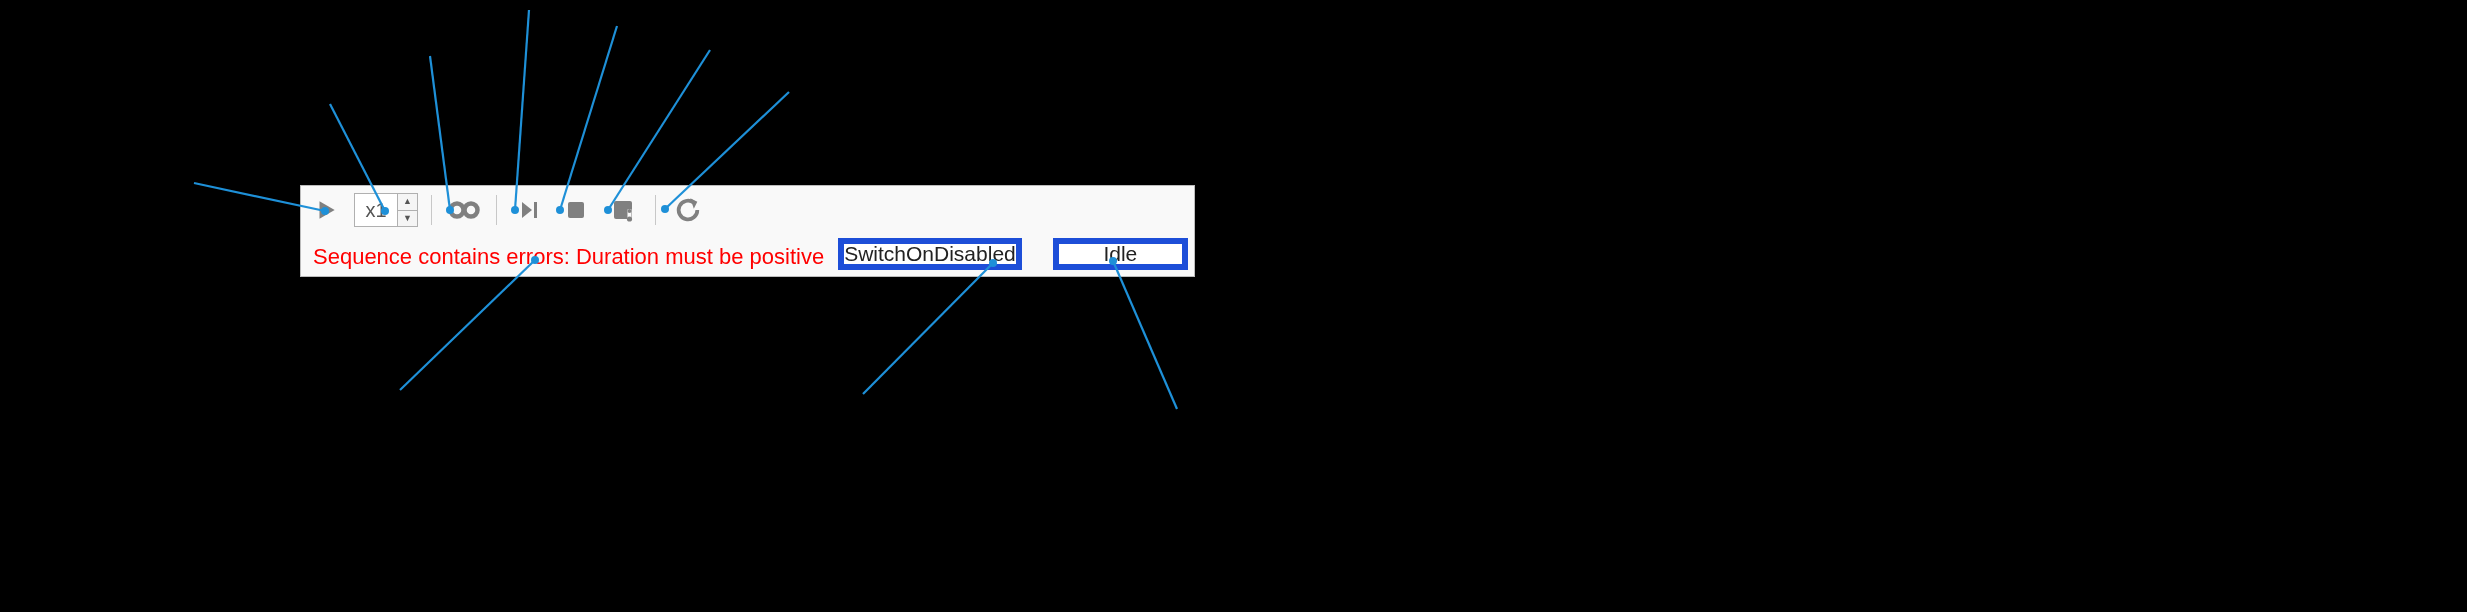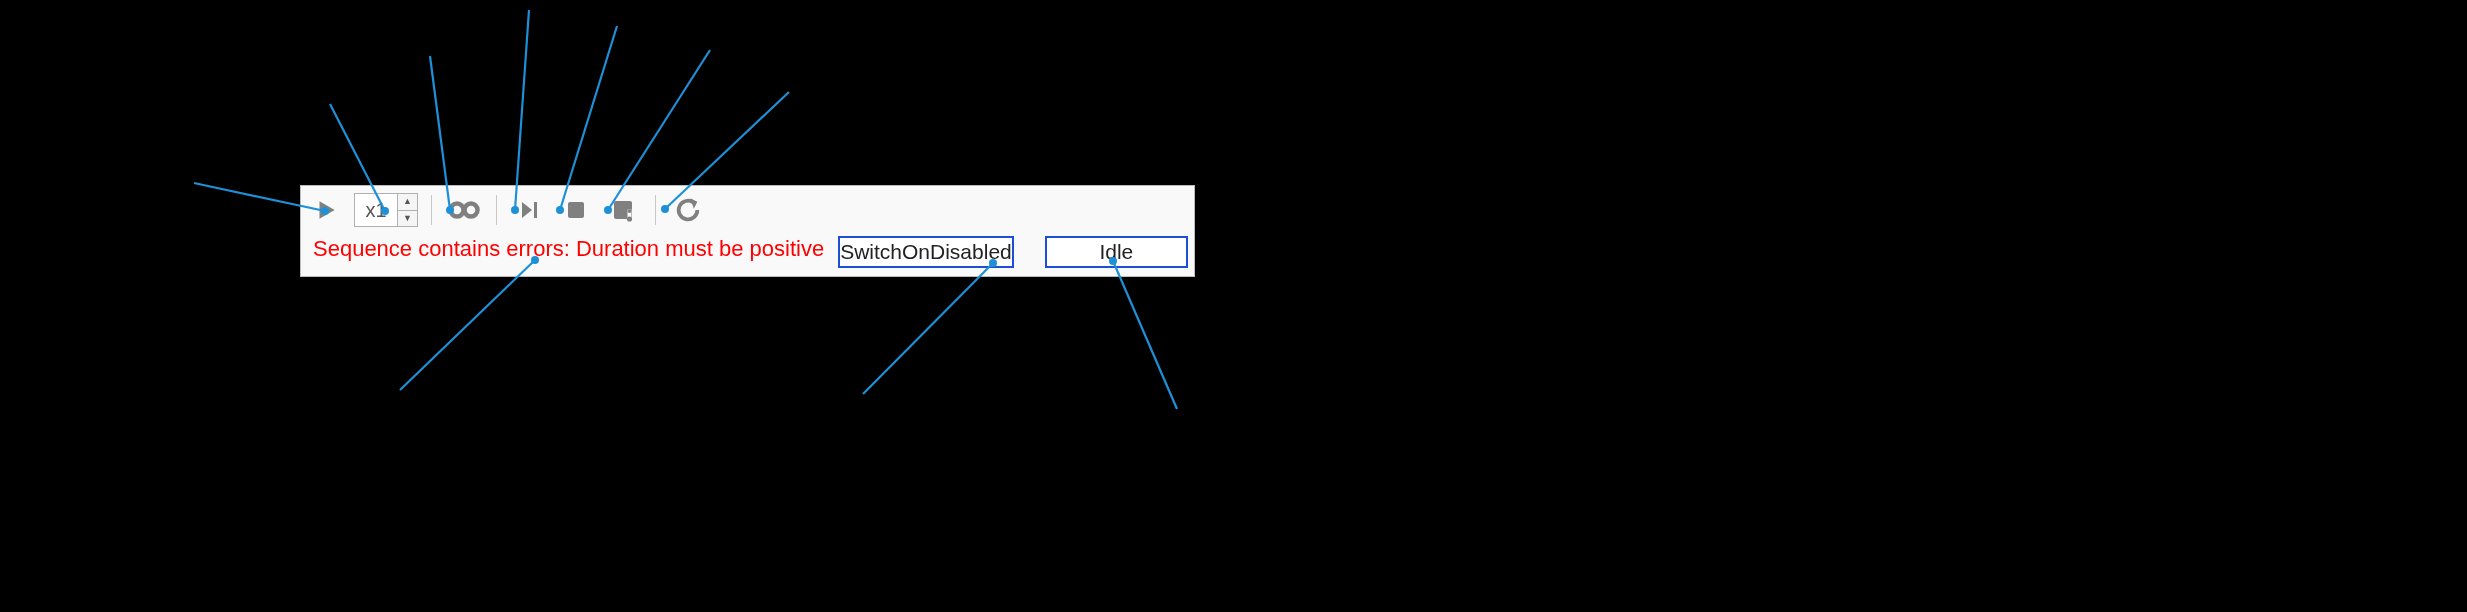--- a/index.html
+++ b/index.html
@@ -25,21 +25,21 @@
   }
   .toolbar-row {
     display: flex;
     align-items: center;
     gap: 9px;
     padding: 3px 6px;
     height: 48px;
   }
   .status-row {
     display: flex;
-    align-items: flex-start;
+    align-items: flex-end;
     gap: 14px;
     padding: 2px 6px 6px 6px;
     height: 42px;
   }
   .icon-btn {
     width: 38px;
     height: 38px;
     display: flex;
     align-items: center;
     justify-content: center;
@@ -93,21 +93,21 @@
   }
   .sp-btn:first-child { border-bottom: 1px solid #b0b0b0; }
   .error-text {
     color: #ff0000;
     font-size: 22px;
     flex: 1;
     white-space: nowrap;
     padding-left: 6px;
   }
   .status-box {
-    border: 2px solid #1d4ed8;
+    border: 6px solid #1d4ed8;
     background: #fff;
     height: 32px;
     display: flex;
     align-items: center;
     justify-content: center;
     font-size: 21px;
     color: #222;
   }
   .sb1 { width: 230px; }
   .sb2 { width: 242px; margin-left: 17px; }

